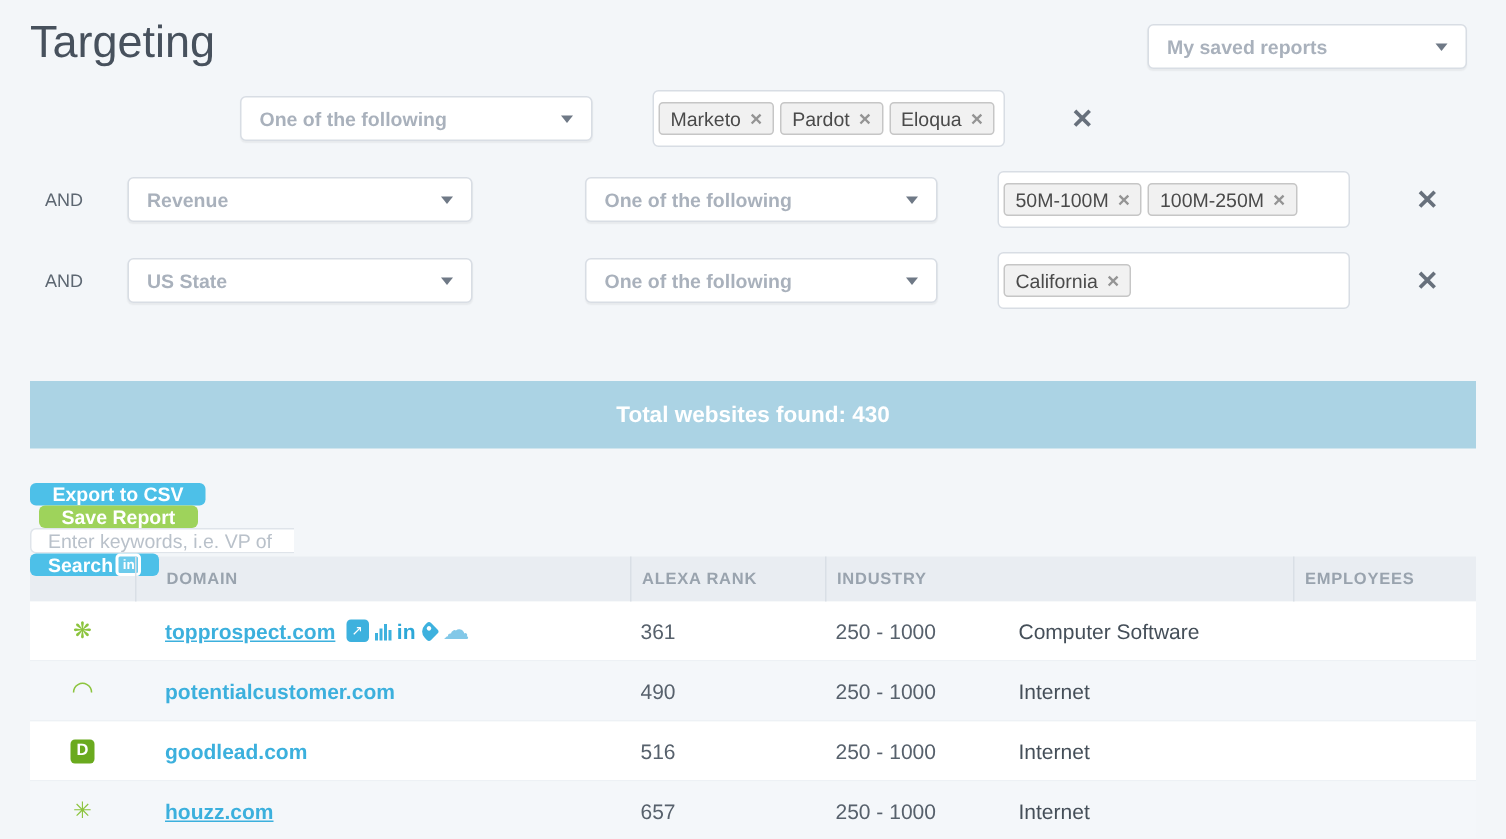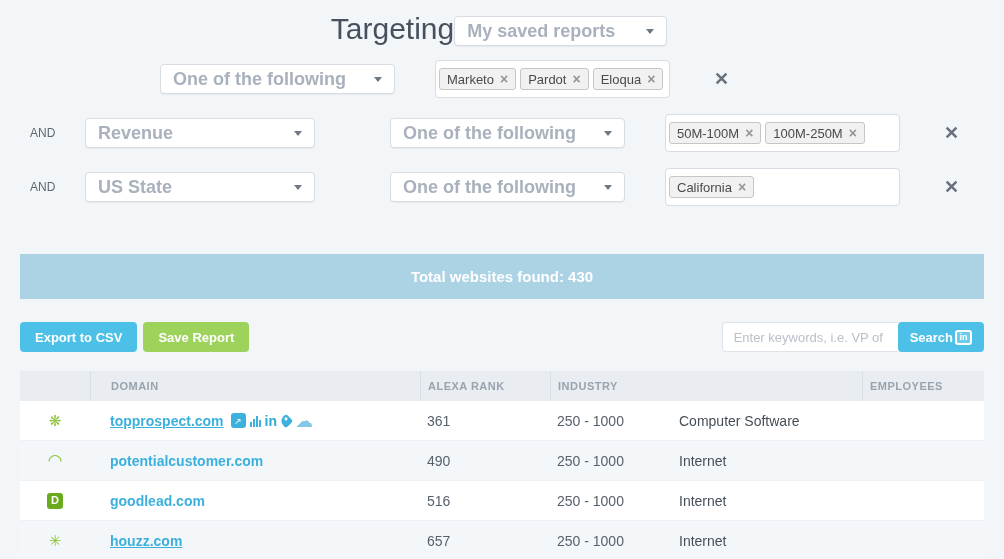--- a/index.html
+++ b/index.html
@@ -1,26 +1,26 @@
 <!DOCTYPE html>
 <html><head>
 <meta charset="utf-8">
 <style>
   * { margin:0; padding:0; box-sizing:border-box; }
   html,body { background:#f3f6f9; }
   body { font-family:"Liberation Sans","DejaVu Sans",sans-serif; }
   .app { position:relative; width:1004px; height:559px; background:#f3f6f9; overflow:hidden; }
 
   
-  .topbar { display:flex; justify-content:center; align-items:flex-start; padding:12px 26px 0 20px; }
+  .topbar { display:flex; justify-content:space-between; align-items:flex-start; padding:12px 26px 0 20px; }
   .page-title { font-size:30px; font-weight:400; color:#47515d; }
   .select { height:30px; background:#fff; border:1px solid #d8dde4; border-radius:4px;
             display:flex; align-items:center; justify-content:space-between; padding:0 12px;
             box-shadow:0 1px 1px rgba(0,0,0,.05); cursor:pointer; }
-  .select .sel-label { font-size:18px; font-weight:bold; color:#a9b1bc; }
+  .select .sel-label { font-size:13px; font-weight:bold; color:#a9b1bc; }
   .caret { width:0; height:0; border-left:4px solid transparent; border-right:4px solid transparent;
            border-top:5px solid #6f7986; margin-left:10px; }
   .saved-reports { width:213px; margin-top:4px; }
 
   
   .filters { margin-top:18px; }
   .frow { display:flex; align-items:center; height:30px; margin-bottom:24px; }
   .and-cell { width:85px; padding-left:30px; font-size:12px; color:#5d6772; }
   .f-field { width:230px; }
   .f-op { width:235px; margin-left:75px; }
@@ -31,21 +31,21 @@
   .tag-label { font-size:13px; color:#4a4a4a; }
   .tag-x { font-size:14px; font-weight:bold; color:#949494; margin-left:6px; cursor:pointer; line-height:1; }
   .row-x { margin-left:44px; font-size:18px; font-weight:bold; color:#67707c; background:none;
            border:none; cursor:pointer; line-height:1; }
 
   
   .banner { margin:52px 20px 0 20px; height:45px; background:#abd3e4; color:#fff;
             font-size:15px; font-weight:bold; display:flex; align-items:center; justify-content:center; }
 
   
-  .actions { margin:23px 20px 12px 20px; display:flex; align-items:flex-start; height:30px; }
+  .actions { margin:23px 20px 12px 20px; display:flex; align-items:flex-start; height:30px;flex-direction:column; }
   .btn { height:30px; border:none; border-radius:4px; color:#fff; font-weight:bold; font-size:13px;
          padding:0 15px; cursor:pointer; font-family:inherit; }
   .btn-export { background:#4dc0e8; }
   .btn-save { background:#9ed35b; margin-left:6px; }
   .flex-spacer { flex:1; }
   .search-input { width:176px; height:30px; border:1px solid #dfe4ea; border-right:none;
                   border-radius:4px 0 0 4px; padding:0 11px; font-size:13px; color:#5a6470;
                   background:#fff; outline:none; font-family:inherit; }
   .search-input::placeholder { color:#b9c1ca; }
   .btn-search { background:#4dc0e8; border-radius:4px; height:30px; display:flex; align-items:center;

